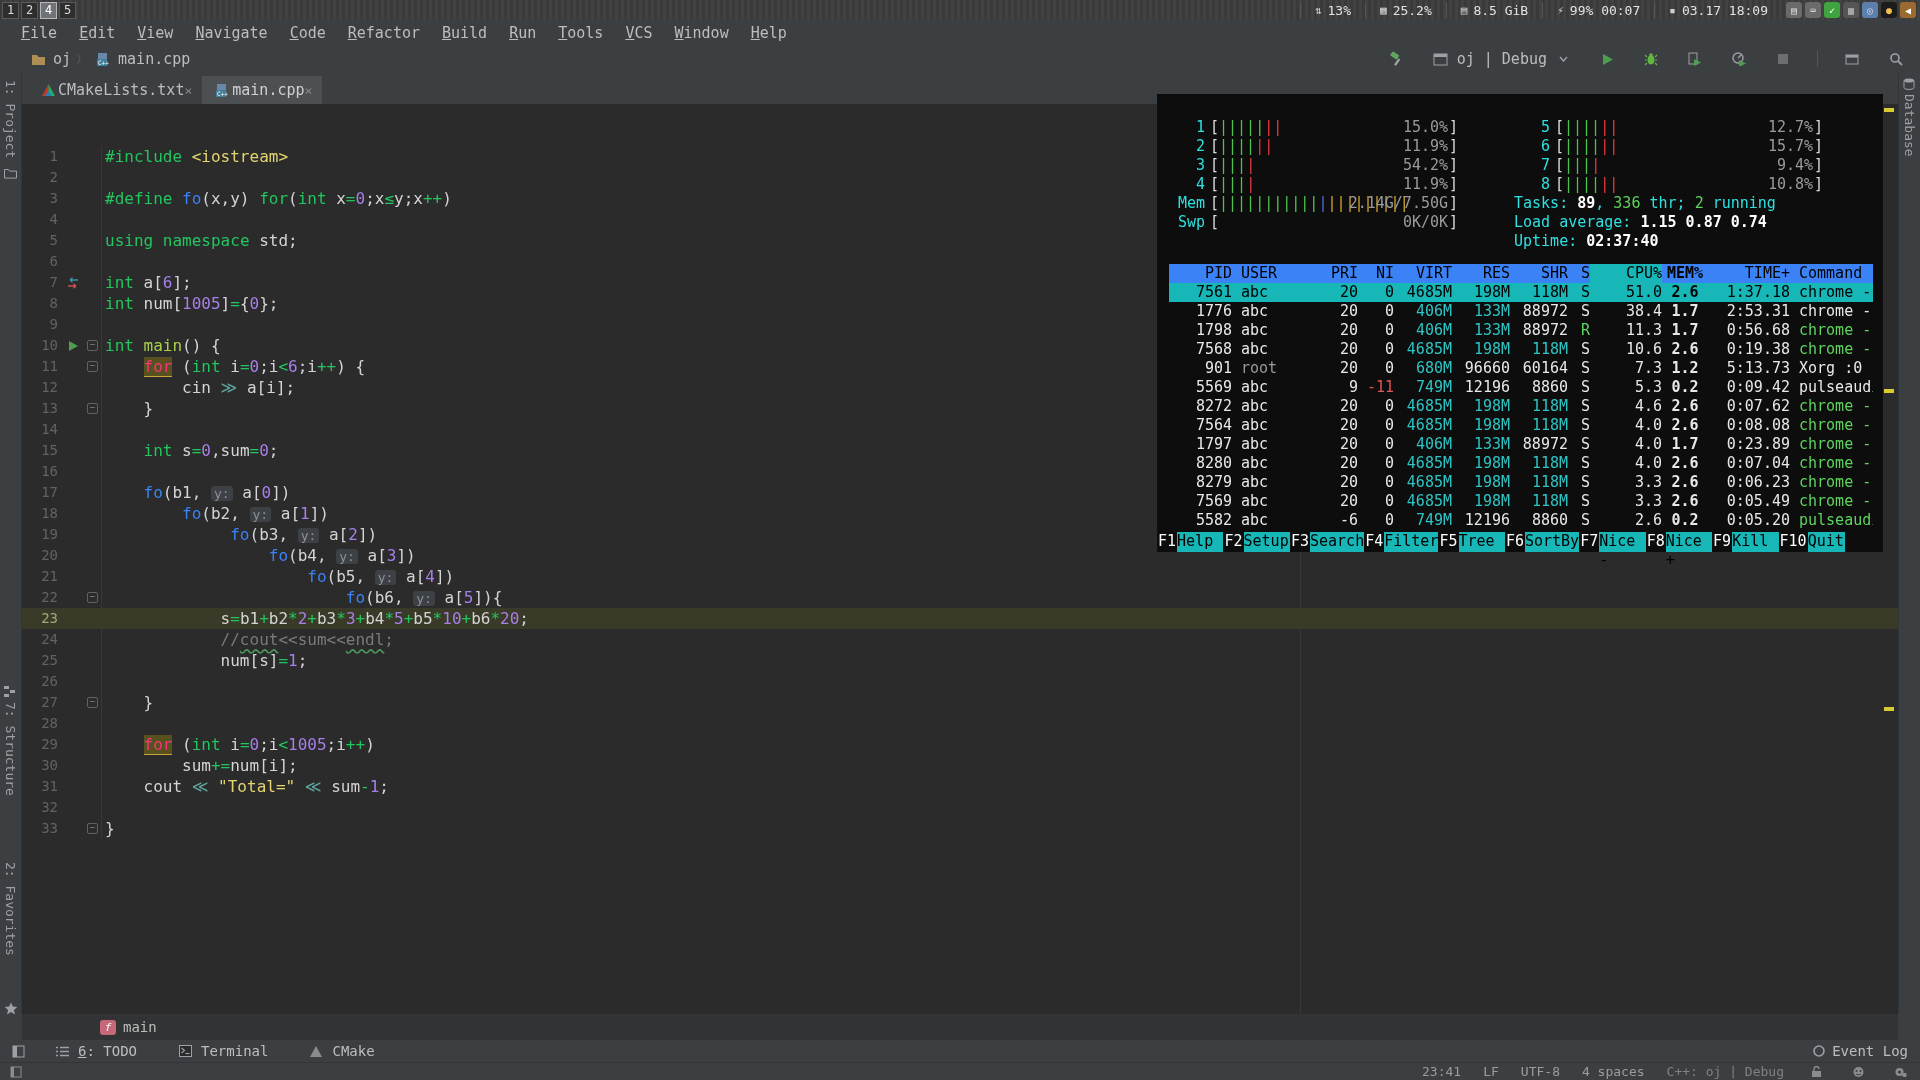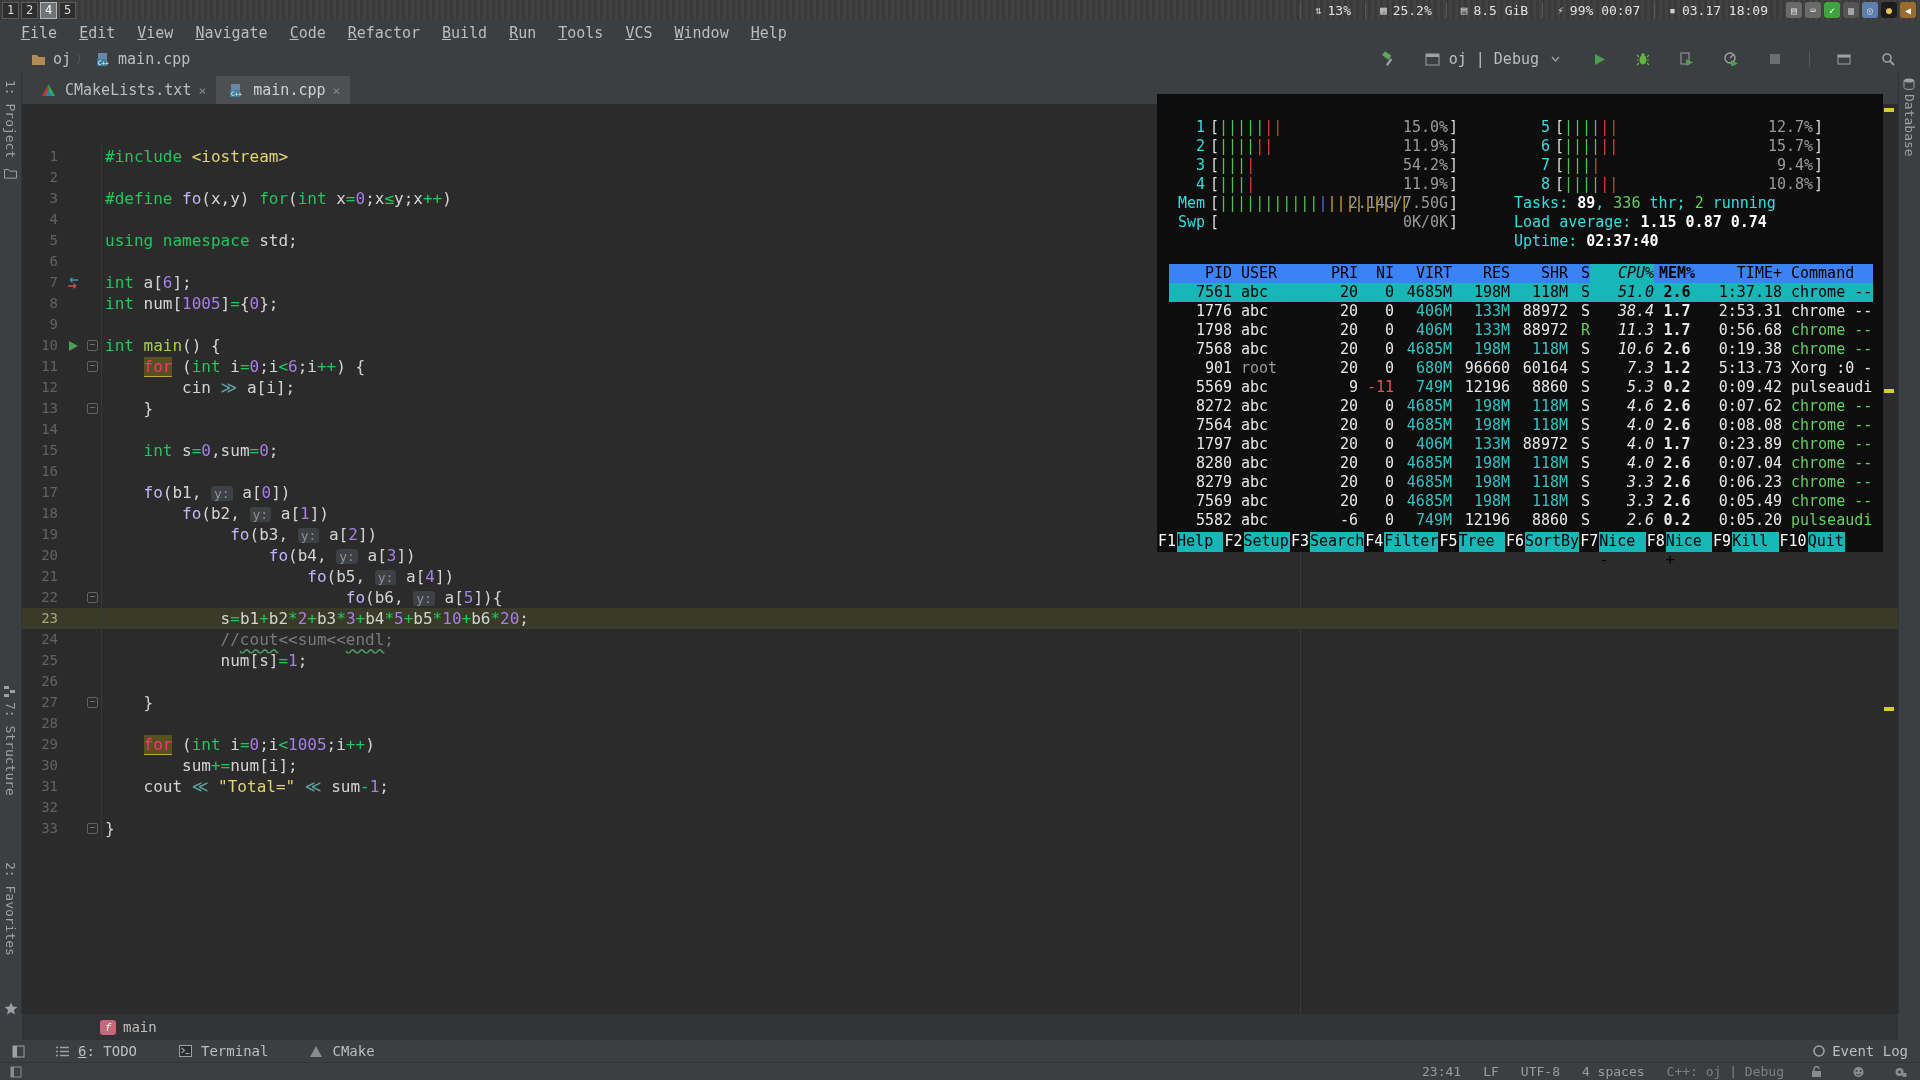--- a/index.html
+++ b/index.html
@@ -27,45 +27,45 @@
   
   #menubar{position:absolute;left:0;top:20px;width:1920px;height:26px;background:#3c3f41;
     display:flex;align-items:center;padding-left:10px;box-sizing:border-box;font-size:15px;}
   .menu-item{padding:0 11px;color:#bdbdbd;}
   .menu-item::first-letter{text-decoration:underline;}
   
   #navbar{position:absolute;left:0;top:46px;width:1920px;height:26px;background:#3c3f41;
     display:flex;align-items:center;font-size:15px;}
   #breadcrumb{display:flex;align-items:center;gap:5px;padding-left:28px;}
   .crumb-sep{color:#777;font-size:12px;}
-  #run-cluster{margin-left:auto;display:flex;align-items:center;gap:24px;padding-right:22px;}
+  #run-cluster{margin-left:auto;display:flex;align-items:center;gap:24px;padding-right:14px;}
   .tb-ic{display:flex;align-items:center;justify-content:center;width:20px;height:20px;}
   .cfg{display:flex;align-items:center;gap:6px;color:#bdbdbd;}
   .sep-v{width:1px;height:16px;background:#565656;}
   
   #tabbar{position:absolute;left:22px;top:72px;width:1876px;height:32px;background:#3c3f41;
     display:flex;align-items:flex-end;padding-left:6px;box-sizing:border-box;font-size:15px;}
-  .tab{height:28px;display:flex;align-items:center;gap:7px;padding:0 10px;color:#bdbdbd;}
+  .tab{height:28px;display:flex;align-items:center;padding:0 10px;color:#bdbdbd;}
   .tab.active{background:#4c5052;color:#d0d0d0;}
   .tab-close{color:#8a8a8a;font-size:13px;}
   
   #editor{position:absolute;left:22px;top:104px;width:1876px;height:910px;background:#2b2b2b;
     font-size:16px;line-height:21px;white-space:pre;}
   #margin-line{position:absolute;left:1278px;top:0;width:1px;height:910px;background:#36383a;}
   .cline{display:flex;height:21px;align-items:center;position:relative;}
   .cline.cur{background:#3a3a28;}
   .lnum{width:36px;text-align:right;padding-right:4px;color:#606366;font-size:14px;flex:none;}
   .cline.cur .lnum{color:#a7a77a;}
   .gicon{width:22px;flex:none;display:flex;align-items:center;justify-content:center;}
   .gfold{width:18px;flex:none;display:flex;align-items:center;justify-content:center;border-right:1px solid #36383a;height:21px;box-sizing:border-box;}
   .fold-mark{width:9px;height:9px;border:1px solid #606366;border-radius:2px;color:#9a9a9a;
      font-size:8px;line-height:7px;text-align:center;background:#2b2b2b;}
   .ctext{padding-left:3px;}
   .kw{color:#22c55e;} .num{color:#a77fe8;} .str{color:#e3d470;}
-  .fn{color:#c4b5fd;text-align:center;} .fnm{color:#a9d04b;} .op{color:#5fa6a0;}
+  .fn{color:#3b82f6;text-align:center;} .fnm{color:#a9d04b;} .op{color:#5fa6a0;}
   .cm{color:#7a7a7a;} .pl{color:#d4d4d4;}
   .cmw{color:#7a7a7a;text-decoration:underline wavy #4f9a63;text-underline-offset:3px;}
   .hint{background:#3d4145;color:#8c9196;border-radius:3px;padding:0 3px;font-size:13px;}
   .kwhl{color:#f5357d;background:#59501f;border-bottom:1px solid #c9a63a;}
   .stripe-mark{position:absolute;width:10px;height:4px;background:#d9cb32;right:26px;z-index:30;}
   
   #htop{position:absolute;left:1157px;top:94px;width:726px;height:458px;background:#0d0d0d;
     font-size:15px;line-height:19px;color:#e8e8e8;z-index:20;box-sizing:border-box;
     padding:24px 10px 0 12px;}
   .h-cy{color:#2ee0e0;} .h-w{color:#ffffff;font-weight:bold;} .h-g{color:#5fd35f;} .h-red{color:#e05555;}
@@ -86,21 +86,21 @@
   .prow.sel{background:#17b7b7;color:#000;}
   .prow.sel span{color:#000 !important;}
   .c-pid{width:63px;text-align:right;flex:none;}
   .c-user{width:90px;text-align:left;padding-left:9px;box-sizing:border-box;flex:none;}
   .c-pri{width:36px;text-align:right;flex:none;}
   .c-ni{width:36px;text-align:right;flex:none;}
   .c-virt{width:58px;text-align:right;flex:none;}
   .c-res{width:58px;text-align:right;flex:none;}
   .c-shr{width:58px;text-align:right;flex:none;}
   .c-s{width:22px;text-align:right;flex:none;}
-  .c-cpu{width:64px;text-align:right;flex:none;font-style:italic;}
+  .c-cpu{width:72px;text-align:right;flex:none;}
   .c-mem{width:46px;text-align:center;flex:none;font-weight:bold;}
   .c-time{width:82px;text-align:right;flex:none;}
   .c-cmd{flex:1;text-align:left;padding-left:9px;overflow:hidden;white-space:nowrap;}
   .v-cyan{color:#2ec4c4;} .v-green{color:#5fd35f;} .v-white{color:#e8e8e8;} .v-grayu{color:#9a9a9a;}
   #fkeys{position:absolute;left:0;bottom:0;width:688px;height:20px;display:flex;}
   .fkey{flex:1;display:flex;height:20px;}
   .fkey .fk{color:#fff;background:#0d0d0d;padding:0 1px;}
   .fkey .fl{flex:1;background:#17b7b7;color:#000;}
   
   #lstripe{position:absolute;left:0;top:72px;width:22px;height:942px;background:#3c3f41;border-right:1px solid #333639;box-sizing:border-box;}

